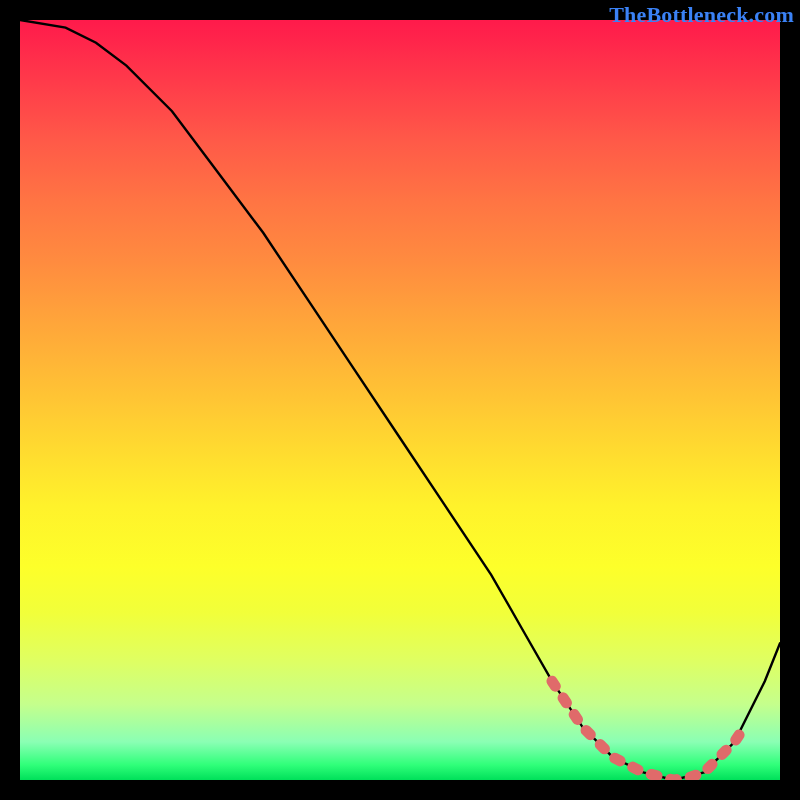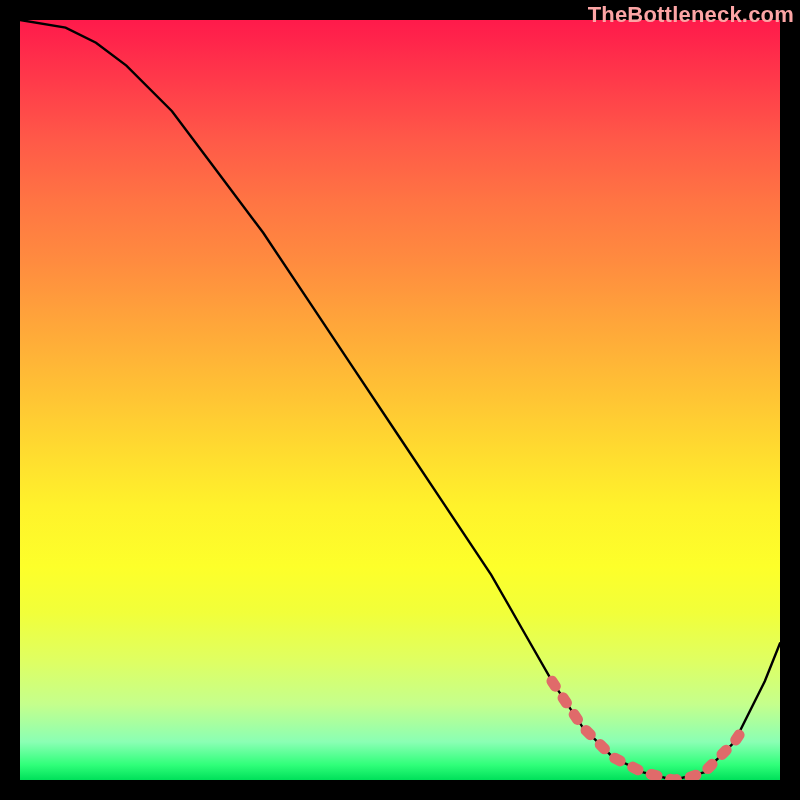--- a/index.html
+++ b/index.html
@@ -34,26 +34,27 @@
       #c5ff8c 90%,
       #8affb4 95%,
       #30ff7a 98%,
       #00e05a 100%
     );
   }
   .watermark {
     position: absolute;
     top: 2px;
     right: 6px;
-    color: #fca5a5;
+    color: #3b82f6;
     font-size: 22px;
     font-weight: 600;
     letter-spacing: 0.2px;
     z-index: 10;
     user-select: none;
+    font-family: Liberation Serif, serif;
   }
   svg.curve {
     position: absolute;
     left: 20px;
     top: 20px;
     width: 760px;
     height: 760px;
     z-index: 5;
   }
 </style>

